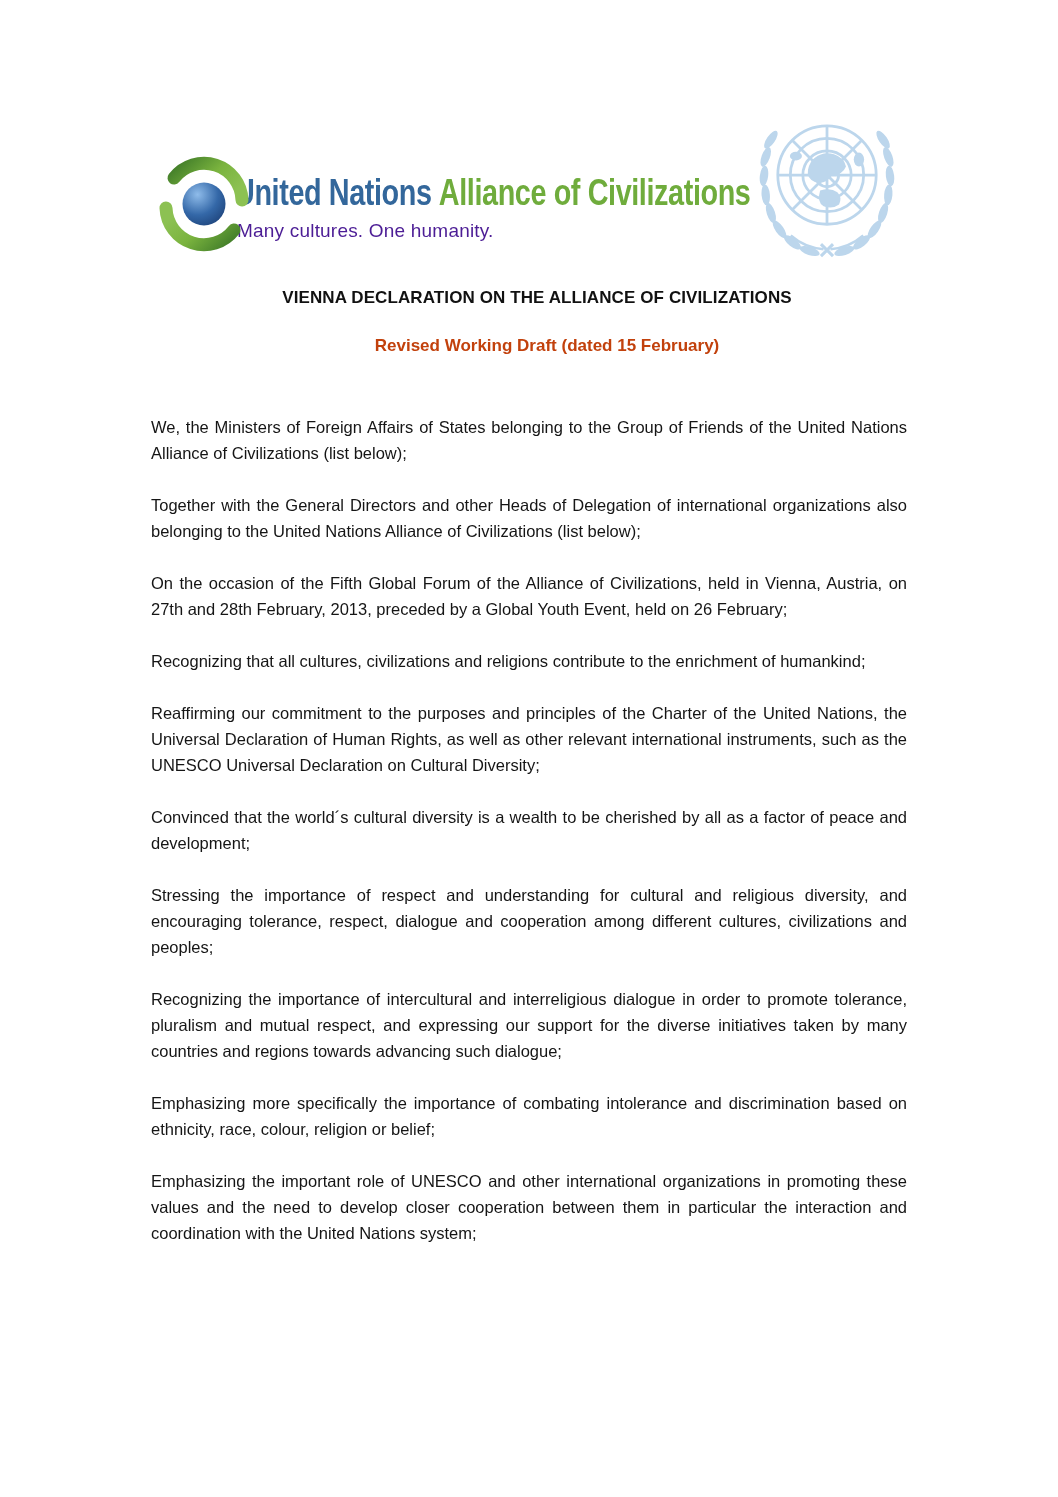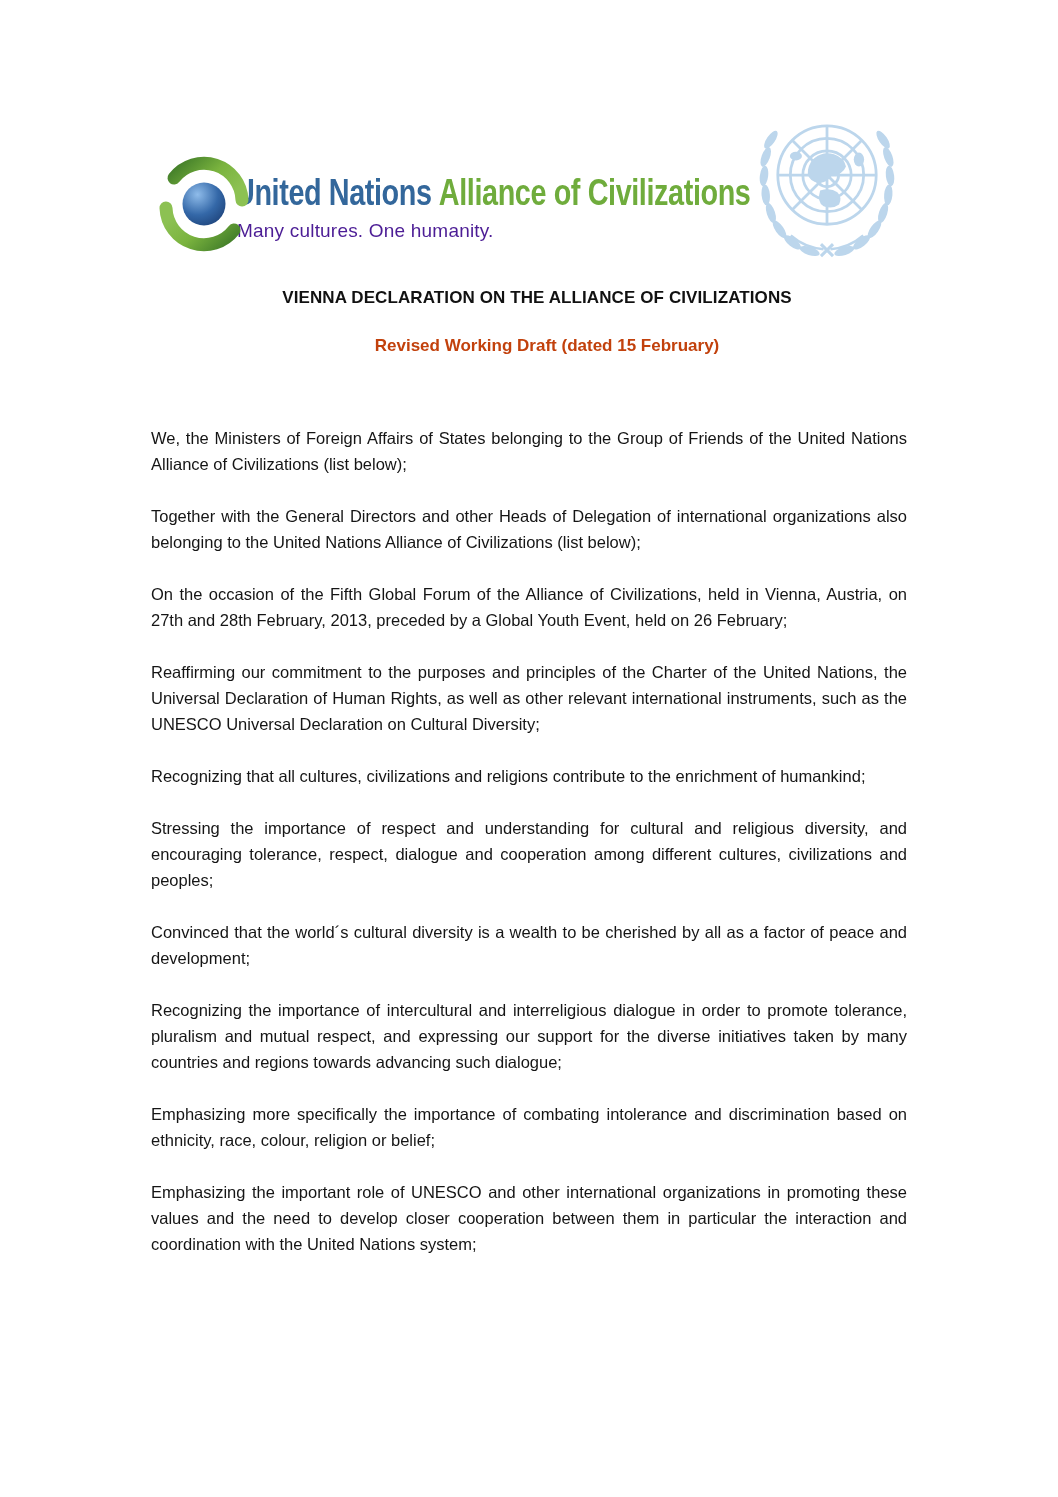--- a/index.html
+++ b/index.html
@@ -43,21 +43,21 @@
     text-align:center; font-size:17px; font-weight:bold; color:#111;
     letter-spacing:0.1px;
     padding-left:16px;
   }
   .doc-subtitle {
     position:absolute; top:336px; left:18px; width:100%;
     text-align:center; font-size:17px; font-weight:600; color:#c2410c;
   }
   .body-text {
     position:absolute; top:414px; left:151px; width:756px;
-    font-size:16.5px; line-height:26px; color:#151515;margin-top:11px;
+    font-size:16.5px; line-height:26px; color:#151515;
   }
   .paragraph {
     text-align:justify;
     margin:0 0 26px 0;
   }
 </style>
 </head>
 <body>
 
 <div class="page">
@@ -127,22 +127,22 @@
     <div class="tagline">Many cultures. One humanity.</div>
   </div>
 
   <div class="doc-title">VIENNA DECLARATION ON THE ALLIANCE OF CIVILIZATIONS</div>
   <div class="doc-subtitle">Revised Working Draft (dated 15 February)</div>
 
   <div class="body-text">
     <p class="paragraph">We, the Ministers of Foreign Affairs of States belonging to the Group of Friends of the United Nations Alliance of Civilizations (list below);</p>
     <p class="paragraph">Together with the General Directors and other Heads of Delegation of international organizations also belonging to the United Nations Alliance of Civilizations (list below);</p>
     <p class="paragraph">On the occasion of the Fifth Global Forum of the Alliance of Civilizations, held in Vienna, Austria, on 27th and 28th February, 2013, preceded by a Global Youth Event, held on 26 February;</p>
+    <p class="paragraph">Recognizing that all cultures, civilizations and religions contribute to the enrichment of humankind;</p>
     <p class="paragraph">Reaffirming our commitment to the purposes and principles of the Charter of the United Nations, the Universal Declaration of Human Rights, as well as other relevant international instruments, such as the UNESCO Universal Declaration on Cultural Diversity;</p>
-    <p class="paragraph">Recognizing that all cultures, civilizations and religions contribute to the enrichment of humankind;</p>
+    <p class="paragraph">Convinced that the world´s cultural diversity is a wealth to be cherished by all as a factor of peace and development;</p>
     <p class="paragraph">Stressing the importance of respect and understanding for cultural and religious diversity, and encouraging tolerance, respect, dialogue and cooperation among different cultures, civilizations and peoples;</p>
-    <p class="paragraph">Convinced that the world´s cultural diversity is a wealth to be cherished by all as a factor of peace and development;</p>
     <p class="paragraph">Recognizing the importance of intercultural and interreligious dialogue in order to promote tolerance, pluralism and mutual respect, and expressing our support for the diverse initiatives taken by many countries and regions towards advancing such dialogue;</p>
     <p class="paragraph">Emphasizing more specifically the importance of combating intolerance and discrimination based on ethnicity, race, colour, religion or belief;</p>
     <p class="paragraph">Emphasizing the important role of UNESCO and other international organizations in promoting these values and the need to develop closer cooperation between them in particular the interaction and coordination with the United Nations system;</p>
   </div>
 
 </div>
 
 </body></html>

